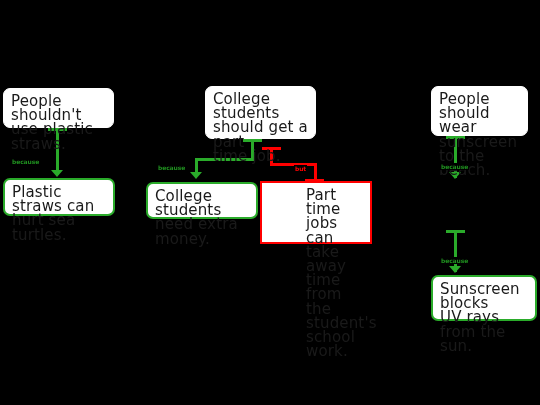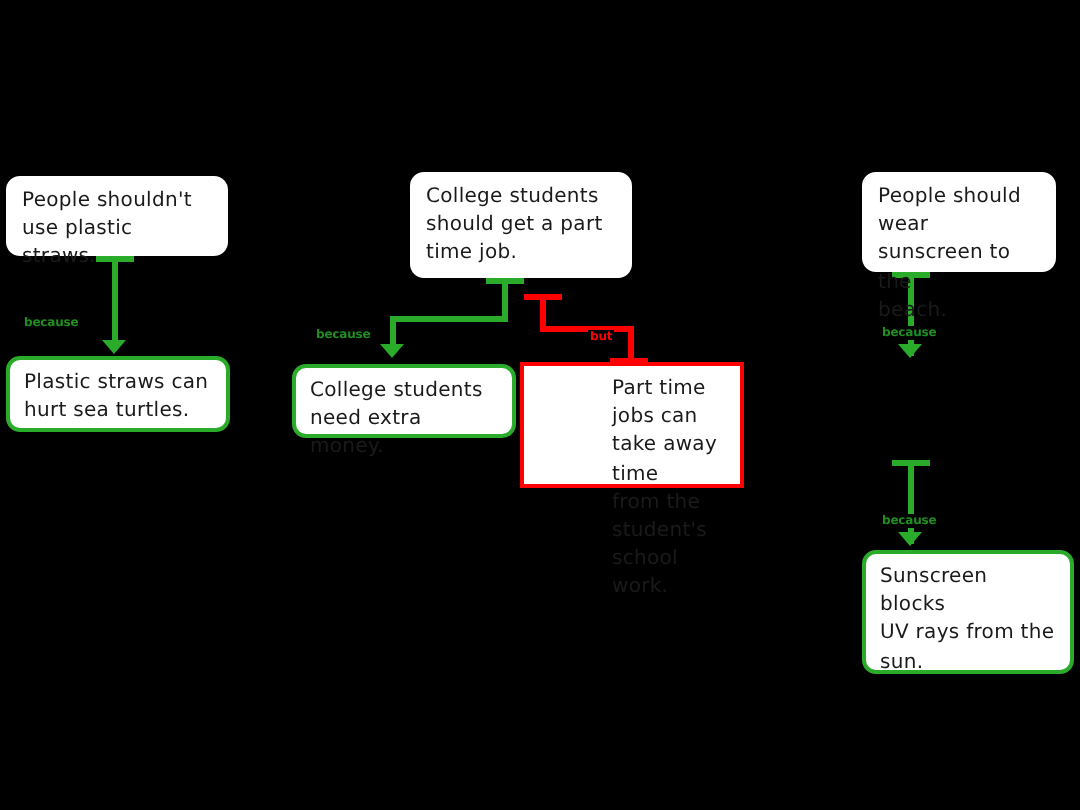--- a/index.html
+++ b/index.html
@@ -15,21 +15,21 @@
     width:540px;height:405px;
     background:#000000;
   }
 
   
   .box{
     position:absolute;
     background:#ffffff;
     box-sizing:border-box;
     color:#1a1a1a;
-    font-size:10px;
+    font-size:15px;
     line-height:14.2px;
     letter-spacing:0.15px;
     padding:5px 7px 4px 7px;
     z-index:5;
   }
   .box.root{
     border:1px solid #ffffff;
     border-radius:7px;
   }
   .box.support{
@@ -144,19 +144,19 @@
   <div class="clabel" style="left:440px;top:163px;">because</div>
 
 
   <div class="conn">
     <div class="tbar" style="left:446px;top:230px;width:19px;"></div>
     <div class="vline" style="left:454px;top:230px;height:42px;"></div>
     <div class="arrow" style="left:449px;top:266px;"></div>
   </div>
   <div class="clabel" style="left:440px;top:257px;">because</div>
 
-  <div class="box support" style="left:431px;top:275px;width:106px;height:62px;">
+  <div class="box support" style="left:431px;top:275px;width:106px;height:46px;">
     <span>Sunscreen blocks
 UV rays from the
 sun.</span>
   </div>
 
 </div>
 
 </body></html>

